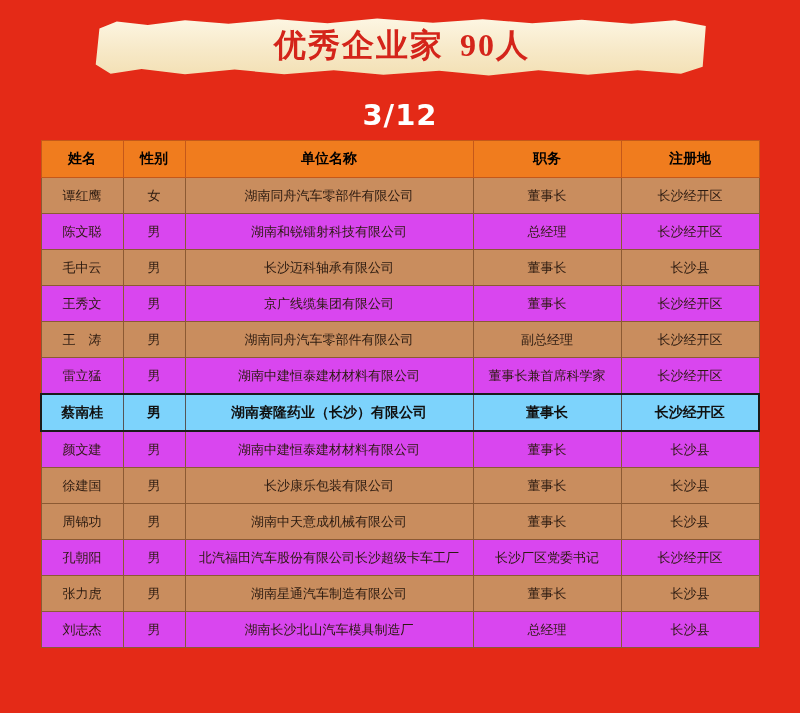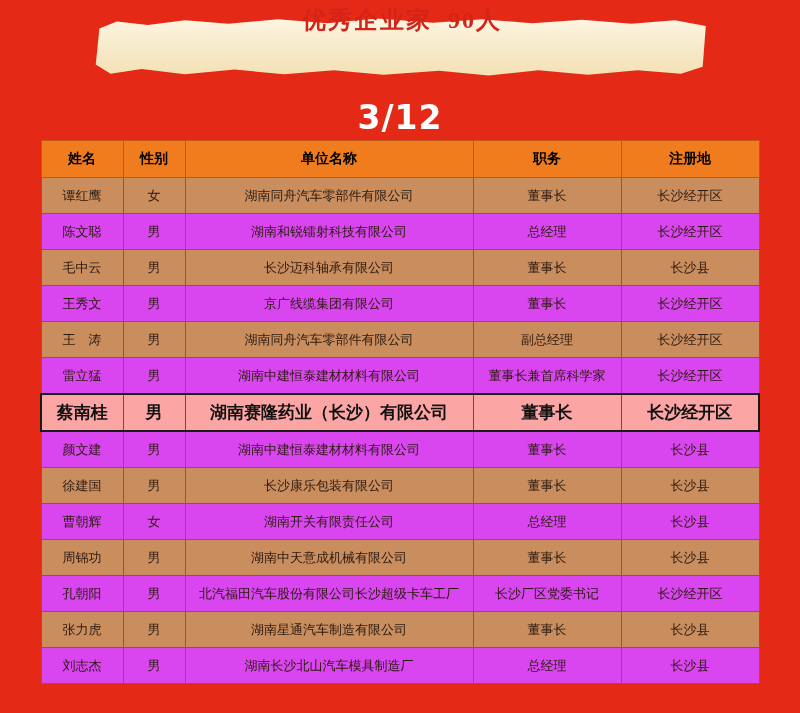--- a/index.html
+++ b/index.html
@@ -32,42 +32,42 @@
     clip-path: polygon(
       1.2% 18%, 4% 6%, 9% 12%, 15% 4%, 22% 10%, 30% 2%, 38% 9%, 46% 1%,
       55% 8%, 63% 2%, 71% 9%, 79% 3%, 87% 10%, 94% 4%, 99% 14%,
       98.5% 84%, 95% 96%, 88% 90%, 80% 98%, 72% 90%, 64% 99%, 56% 91%,
       47% 98%, 39% 90%, 31% 97%, 23% 89%, 15% 97%, 8% 88%, 3% 96%, 0.6% 80%
     );
   }
   .banner-title {
     position: absolute;
     left: 92px;
-    top: 4px;
+    top: 10px;
     width: 620px;
     height: 58px;
     display: flex;
-    align-items: flex-start;
+    align-items: flex-end;
     justify-content: center;
     color: #d4241a;
-    font-size: 24px;
+    font-size: 32px;
     font-weight: bold;
     letter-spacing: 2px;
     white-space: nowrap;
   }
   .banner-title .count {
     margin-left: 16px;
     font-family: Liberation Serif, serif;
   }
 
   
   .page-indicator {
     text-align: center;
     color: #ffffff;
-    font-size: 33px;
+    font-size: 29px;
     font-weight: bold;
     margin-top: 6px;
     margin-bottom: 12px;
     letter-spacing: 1px;
   }
 
   
   .table-wrap {
     position: absolute;
     left: 40px;
@@ -98,24 +98,24 @@
     height: 36px;
     border-color: #c4581a;
   }
   table.roster tbody tr td {
     background: #c98d5e;
   }
   table.roster tbody tr.alt td {
     background: #d946ef;
   }
   table.roster tbody tr.highlight td {
-    background: #fca5a5;
+    background: #7dd3fc;
     color: #111111;
     font-weight: bold;
-    font-size: 17px;
+    font-size: 14px;
     border-top: 2px solid #1a1a1a;
     border-bottom: 2px solid #1a1a1a;
     border-left: 1px solid #555;
     border-right: 1px solid #555;
   }
   table.roster tbody tr.highlight td:first-child {
     border-left: 2px solid #1a1a1a;
   }
   table.roster tbody tr.highlight td:last-child {
     border-right: 2px solid #1a1a1a;
@@ -214,27 +214,20 @@
           <td>董事长</td>
           <td>长沙县</td>
         </tr>
         <tr>
           <td>徐建国</td>
           <td>男</td>
           <td>长沙康乐包装有限公司</td>
           <td>董事长</td>
           <td>长沙县</td>
         </tr>
-        <tr class="alt">
-          <td>曹朝辉</td>
-          <td>女</td>
-          <td>湖南开关有限责任公司</td>
-          <td>总经理</td>
-          <td>长沙县</td>
-        </tr>
         <tr>
           <td>周锦功</td>
           <td>男</td>
           <td>湖南中天意成机械有限公司</td>
           <td>董事长</td>
           <td>长沙县</td>
         </tr>
         <tr class="alt">
           <td>孔朝阳</td>
           <td>男</td>

